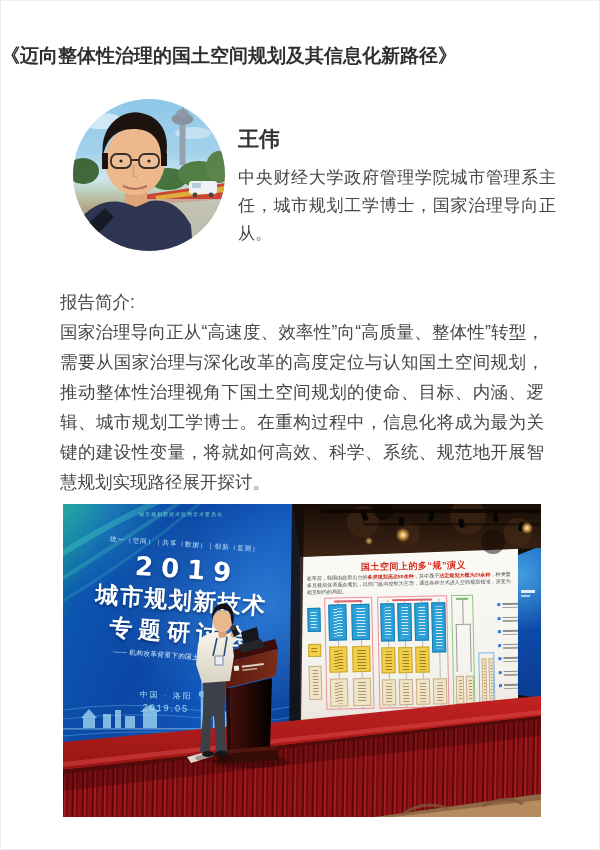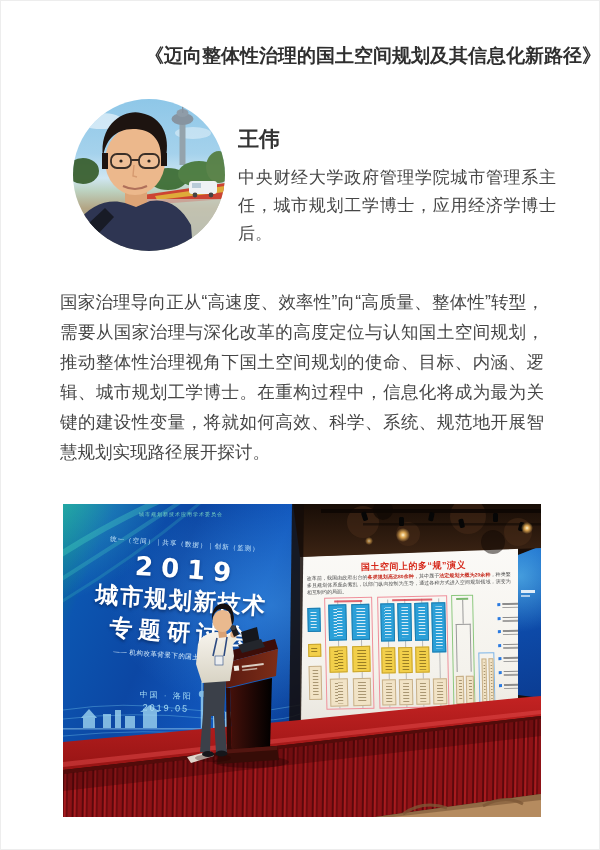--- a/index.html
+++ b/index.html
@@ -1,19 +1,19 @@
 <!DOCTYPE html>
 <html><head>
 <meta charset="utf-8">
 <style>
   html,body{margin:0;padding:0;background:#fff;}
   .page{position:relative;width:600px;height:850px;background:#ffffff;border:1px solid #ededed;box-sizing:border-box;overflow:hidden;
         font-family:"Liberation Sans","DejaVu Sans",sans-serif;color:#3d3d3d;}
   
-  .title{position:absolute;top:42px;left:0;width:600px;text-align:right;font-size:19px;font-weight:700;color:#2f2f2f;letter-spacing:0;}
+  .title{position:absolute;top:42px;left:0;width:600px;text-align:left;font-size:19px;font-weight:700;color:#2f2f2f;letter-spacing:0;}
   .avatar{position:absolute;left:72px;top:98px;width:152px;height:152px;border-radius:50%;overflow:hidden;
           background:linear-gradient(180deg,#8ec7e8 0%,#a5d2ec 36%,#cfe6f2 52%,#bdd3c2 60%,#b3a584 72%,#8f988a 100%);}
   .avatar svg{position:absolute;left:0;top:0;}
   .spk-name{position:absolute;left:237px;top:124px;font-size:21px;font-weight:700;color:#333;}
   .spk-bio{position:absolute;left:237px;top:163px;width:318px;font-size:17px;line-height:28px;color:#464646;text-align:justify;}
   .report{position:absolute;left:59px;top:286px;width:484px;font-size:17.5px;line-height:30px;color:#464646;}
   .report .lbl{display:block;}
   .report .body{display:block;text-align:justify;}
   
   .photo{position:absolute;left:62px;top:503px;width:478px;height:313px;overflow:hidden;background:#1a0e08;}
@@ -136,23 +136,24 @@
         </g>
         <circle cx="48" cy="62" r="1.6" fill="#2a211c"></circle>
         <circle cx="76" cy="62" r="1.6" fill="#2a211c"></circle>
         <path d="M61,66 L60,77 L64,78" stroke="#d69a70" stroke-width="1.4" fill="none"></path>
         <path d="M50,87 Q62,93 74,87" stroke="#b0705a" stroke-width="2" fill="none"></path>
       </g>
     </svg>
   </div>
 
   <div class="spk-name">王伟</div>
-  <div class="spk-bio">中央财经大学政府管理学院城市管理系主任，城市规划工学博士，应用经济学博士后。</div>
+  <div class="spk-bio">中央财经大学政府管理学院城市管理系主任，城市规划工学博士，国家治理导向正从。</div>
 
   <div class="report">
+    <span class="lbl">报告简介:</span>
     <span class="body">国家治理导向正从“高速度、效率性”向“高质量、整体性”转型，需要从国家治理与深化改革的高度定位与认知国土空间规划，推动整体性治理视角下国土空间规划的使命、目标、内涵、逻辑、城市规划工学博士。在重构过程中，信息化将成为最为关键的建设性变量，将就如何高效、科学、系统、规范地开展智慧规划实现路径展开探讨。</span>
   </div>
 
   <div class="photo">
 
     <div class="scrL">
       <svg width="237" height="242" viewBox="0 0 237 242">
         <g fill="none" stroke="#4fe3c4">
           <path d="M-20,62 Q42,20 112,-10" stroke-width="6" opacity="0.30"></path>
           <path d="M-22,88 Q58,38 132,-12" stroke-width="4" opacity="0.24"></path>

